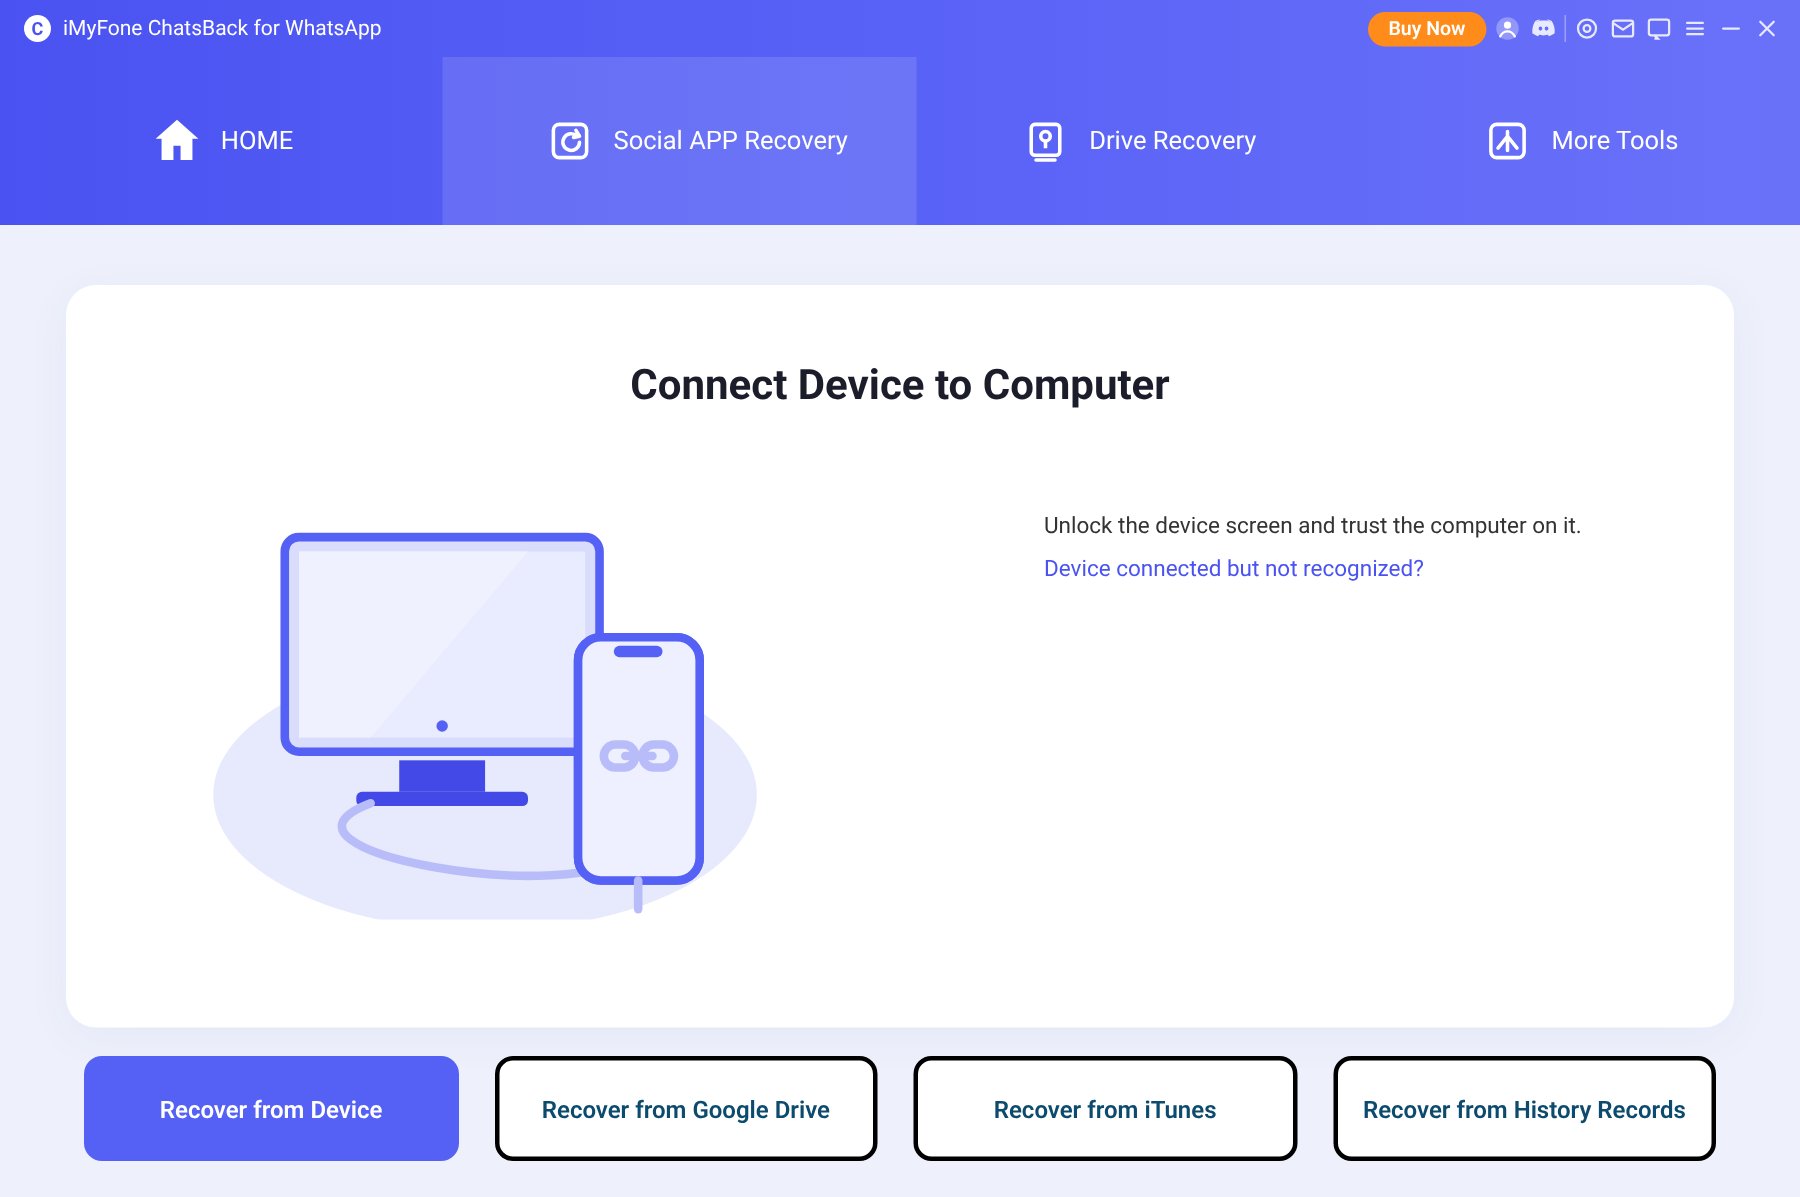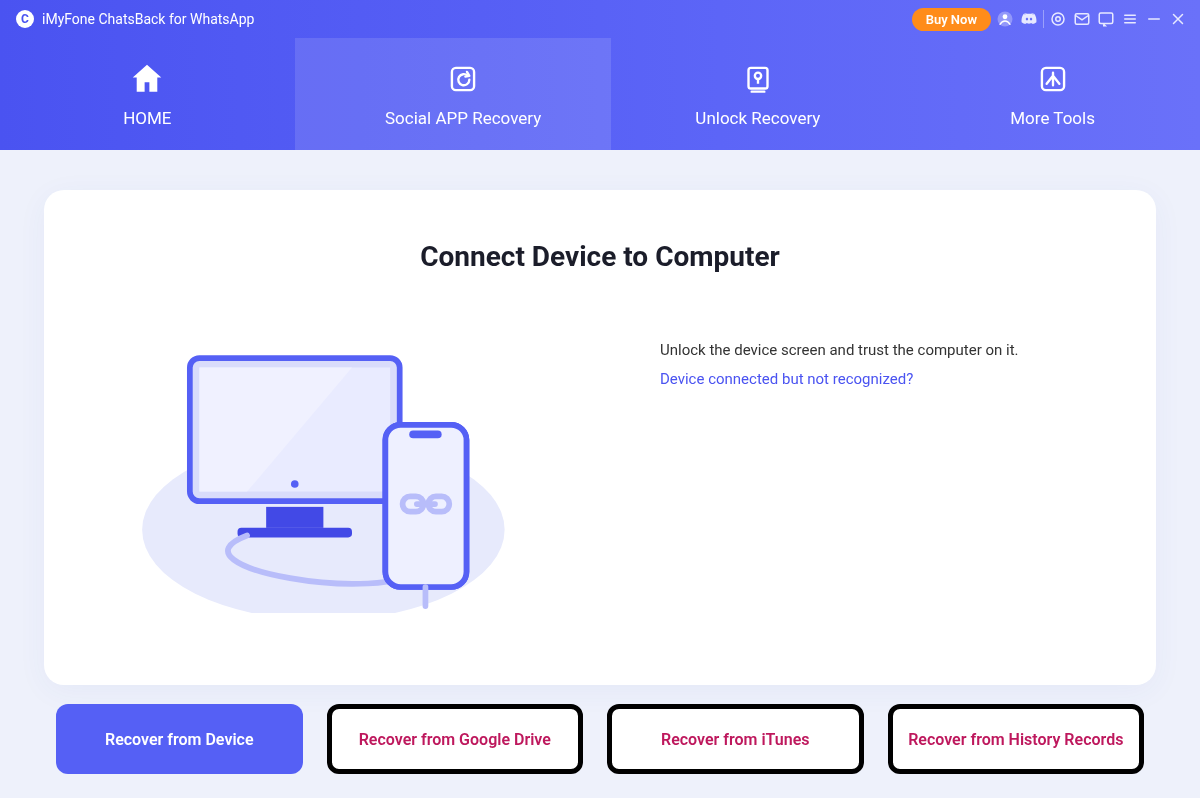--- a/index.html
+++ b/index.html
@@ -26,50 +26,50 @@
     background:#ff8c1a; color:#fff; font-weight:600; font-size:13px;
     padding:4px 14px; border-radius:14px; border:none; cursor:pointer;
   }
   .topicon { width:20px; height:20px; display:flex; align-items:center; justify-content:center; color:#e7e9ff; cursor:pointer;}
   .topicon svg { width:18px; height:18px; }
   .vline { width:1px; height:18px; background:rgba(255,255,255,.35); }
   .tabs {
     flex:1; display:flex;
   }
   .tab {
-    flex:1; display:flex; flex-direction:column; align-items:center; justify-content:center;
+    flex:1; display:flex; flex-direction:row; align-items:center; justify-content:center;
     gap:10px; font-size:17px; cursor:pointer; color:#fff;
   }
   .tab.active { background: rgba(255,255,255,0.12); padding-left: 21px; }
   .tab-icon { width:38px; height:38px; display:flex; align-items:center; justify-content:center; }
   .tab-icon svg { width:100%; height:100%; }
   .content-area {
     position: relative; padding: 40px 44px 0;
   }
   .card {
     background:#fff; border-radius:20px; height:495px; padding:50px 60px;
     box-shadow: 0 6px 30px rgba(60,70,180,0.05);
   }
   .card-title { text-align:center; font-size:28px; font-weight:700; color:#1b1d2a; }
-  .card-body { display:flex; margin-top:40px; gap:60px; }
+  .card-body { display:flex; margin-top:40px; gap:96px; }
   .illustration { flex:0 0 50%; position:relative; height:300px; overflow:visible; }
   .right-col { flex:1; padding-top:28px; }
   .instr { color:#333; font-size:15px; margin-bottom:10px; }
   .help-link { color:#4a53f1; font-size:15px; cursor:pointer;margin-top:22px; }
   .start-btn {
     margin-top:44px; background:#c6c9fb; color:#fff; font-size:17px;
     border:none; padding:13px 44px; border-radius:6px; cursor:not-allowed;
     opacity:.95;
   }
   .bottom-container {
     display:flex; gap:24px; padding:20px 56px 24px; justify-content:space-between;
   }
   .opt-btn {
-    flex:1; height:70px; border-radius:12px; border:5px solid #000000;
-    background:#fff; font-size:16px; font-weight:600; color:#be185d;
+    flex:1; height:70px; border-radius:12px; border:3px solid #000000;
+    background:#fff; font-size:16px; font-weight:600; color:#0c4a6e;
     display:flex; align-items:center; justify-content:center; cursor:pointer;
   }
   .opt-btn.selected { background:#5560f5; color:#fff; border:none; }
   
   .illu-svg { width:100%; height:100%; }
 </style>
 </head>
 <body>
 
 <div class="header">
@@ -150,21 +150,21 @@
     </div>
     <div class="tab">
       <span class="tab-icon">
         <svg viewBox="0 0 48 48" fill="none" stroke="#fff" stroke-width="3">
             <rect x="12" y="10" width="24" height="26" rx="3"></rect>
             <circle cx="24" cy="20" r="4"></circle>
             <path d="M24 24v6"></path>
             <path d="M16 40h16" stroke-linecap="round"></path>
           </svg>
       </span>
-      <span>Unlock Recovery</span>
+      <span>Drive Recovery</span>
     </div>
     <div class="tab">
       <span class="tab-icon">
         <svg viewBox="0 0 48 48" fill="none" stroke="#fff" stroke-width="3">
             <rect x="10" y="10" width="28" height="28" rx="5"></rect>
             <path d="M24 16v16M16 30l8-10 8 10" stroke-linecap="round" stroke-linejoin="round"></path>
           </svg>
       </span>
       <span>More Tools</span>
     </div>

